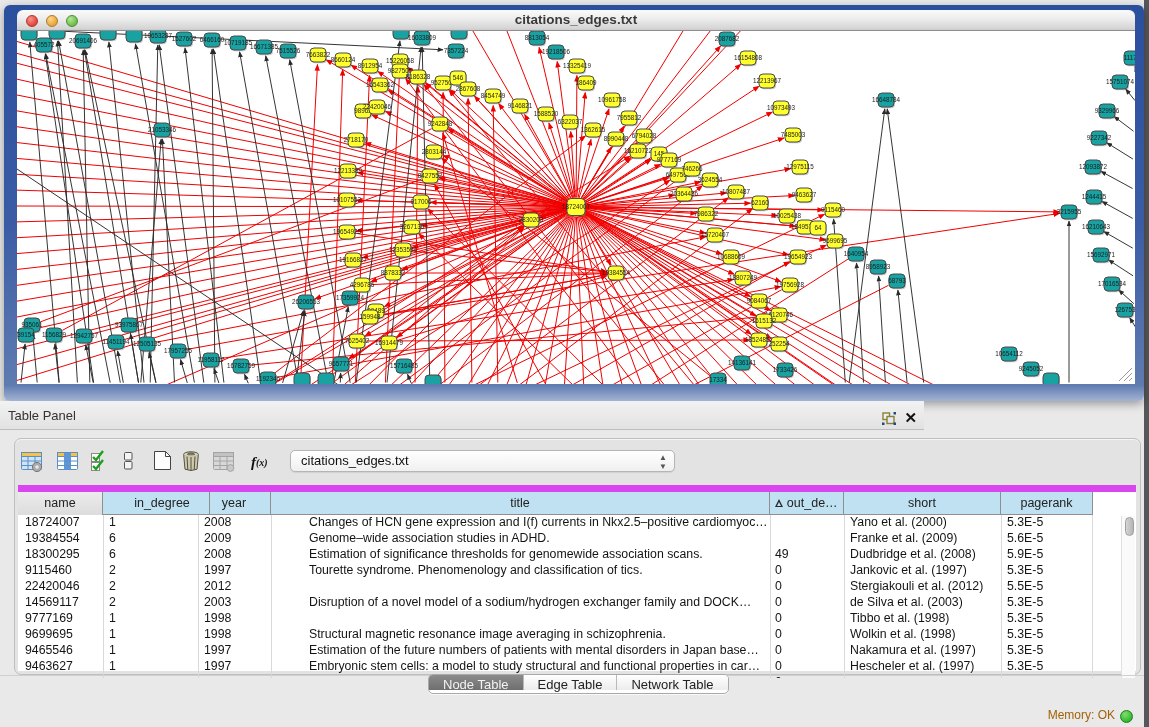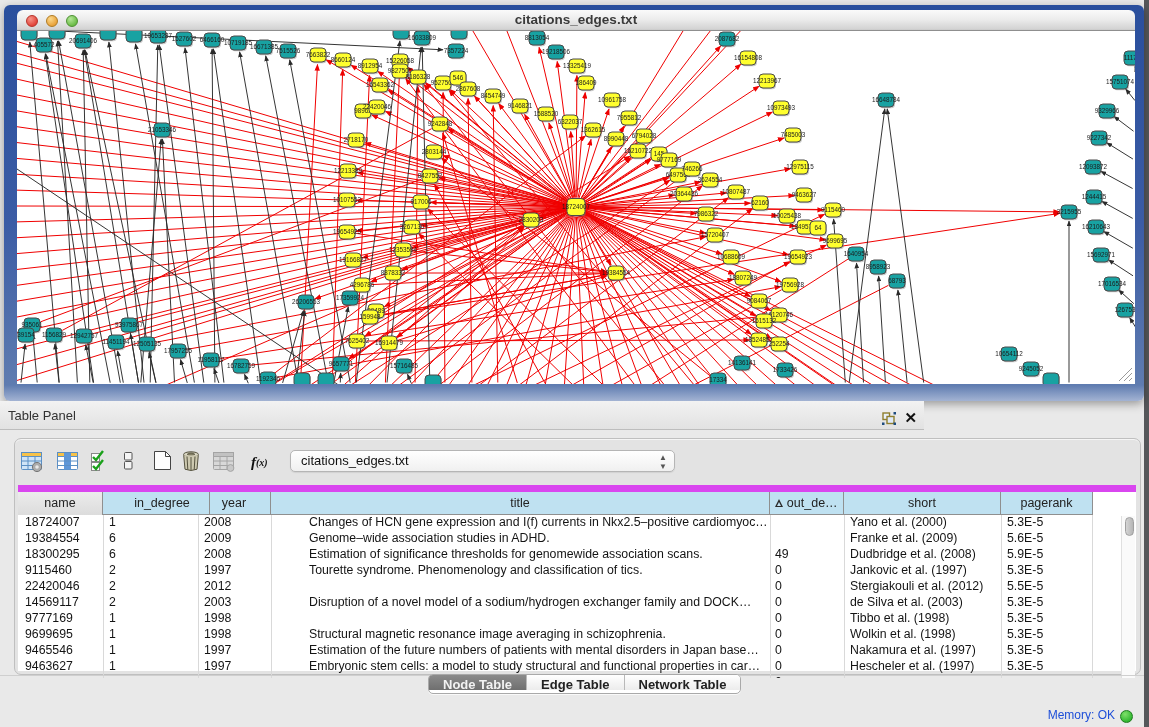--- a/index.html
+++ b/index.html
@@ -49,25 +49,25 @@
 .c6 { left:989px; width:85px; }
 .vsb { position:absolute; right:1px; top:24px; width:14px; height:162px; background:#fafafa;
   border-left:1px solid #e0e0e0; }
 .vsb .thumb { position:absolute; left:2.5px; top:1px; width:9px; height:19px; border-radius:5px;
   background:linear-gradient(90deg,#d4d4d4,#b5b5b5); border:0.5px solid #9f9f9f; }
 
 .segs { position:absolute; left:428px; top:674px; height:20px; display:flex;
   border:1px solid #a9a9a9; border-radius:5px; overflow:hidden; background:#fff;
   box-shadow:0 1px 0 rgba(255,255,255,0.7); }
 .seg { height:15px; line-height:19px; font-size:13px; padding:0 14px; color:#222;
-  background:linear-gradient(180deg,#ffffff,#ececec); border-right:1px solid #b9b9b9;font-weight:bold; }
+  background:linear-gradient(180deg,#ffffff,#ececec); border-right:1px solid #b9b9b9; }
 .seg.on { background:linear-gradient(180deg,#8b8b8b,#6f6f6f); color:#f3f3f3; }
 .seg:last-child { border-right:none; }
 .panelline { position:absolute; left:0; top:675px; width:1144px; height:1px; background:#cfcfcf; }
-.mem { position:absolute; right:34px; top:708px; font-size:12px; color:#1d4ed8; }
+.mem { position:absolute; right:34px; top:708px; font-size:12px; color:#a16207; }
 .memdot { position:absolute; right:16px; top:710px; width:13px; height:13px; border-radius:50%;
   background:radial-gradient(circle at 38% 30%,#7fe06a,#2eb52e 75%); border:1px solid #1e7c1e; }
 .sorttri { display:inline-block; width:0; height:0; border-left:4.5px solid transparent;
   border-right:4.5px solid transparent; border-bottom:8px solid #2a2a2a; position:relative; }
 .sorttri:after { content:""; position:absolute; left:-2.5px; top:2.8px; width:0; height:0;
   border-left:2.5px solid transparent; border-right:2.5px solid transparent; border-bottom:4.5px solid #bfe1f1; }
 .fdicon { position:absolute; right:28px; top:11px; width:14px; height:13px; }
 .xicon { position:absolute; right:7px; top:8px; font-size:15px; font-weight:bold; color:#111; }
 </style></head>
 <body>

